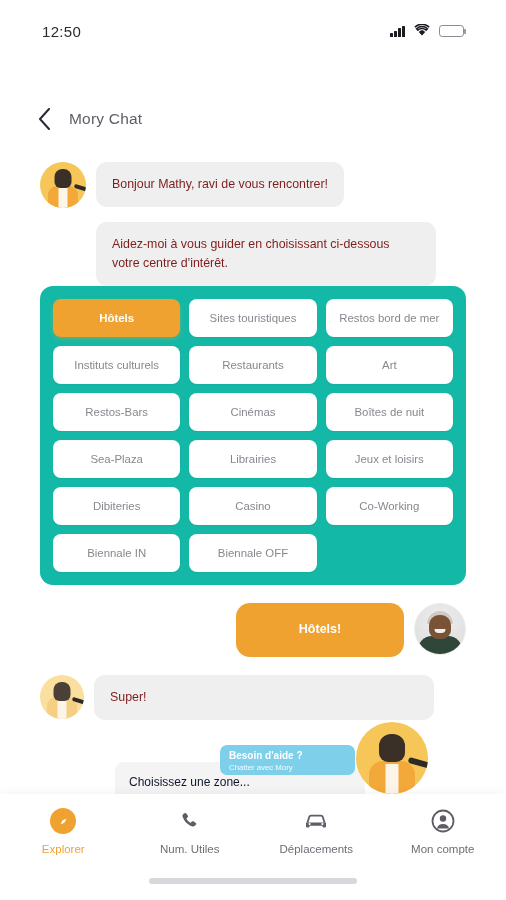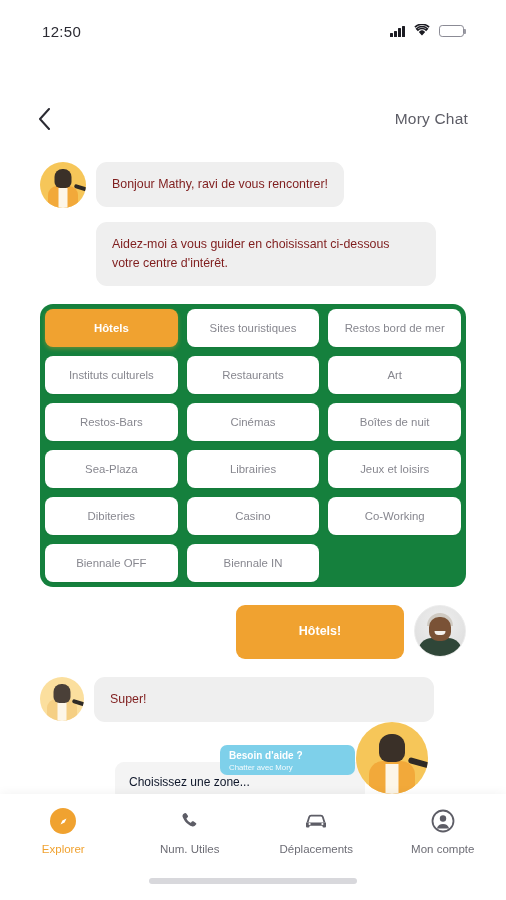--- a/index.html
+++ b/index.html
@@ -24,21 +24,21 @@
   .sig i:nth-child(1){height:4px}.sig i:nth-child(2){height:6.5px}
   .sig i:nth-child(3){height:9px}.sig i:nth-child(4){height:11.5px}
   .batt { width: 25px; height: 12px; border: 1.4px solid #8b8b95; border-radius: 3.2px;
           position: relative; padding: 1.4px; }
   .batt-fill { height: 100%; background: #1b1b22; border-radius: 1.6px; }
   .batt:after { content:""; position:absolute; right:-3.4px; top:3.4px; width:2px;
                 height:5px; background:#9a9aa3; border-radius:0 1px 1px 0; }
 
   
   .header { position: absolute; top: 98px; left: 0; right: 0; height: 42px;
-            display: flex; align-items: center; padding: 0 38px; gap: 18px; justify-content: space-between; }
+            display: flex; align-items: center; padding: 0 38px; gap: 18px; }
   .back-chevron { width: 13px; height: 22px; flex: 0 0 auto; }
   .header-title { font-size: 15.5px; color: #5d5d66; letter-spacing: .2px; }
 
   
   .chat { position: absolute; top: 162px; left: 0; right: 0; bottom: 0; padding: 0 40px; }
   .row { display: flex; align-items: flex-start; gap: 10px; }
   .row.right { justify-content: flex-end; }
 
   .avatar-bot {
     width: 46px; height: 46px; flex: 0 0 auto; border-radius: 50%;
@@ -56,41 +56,41 @@
   .ab-arm { position: absolute; right: -3px; top: 24px; width: 15px; height: 4px;
             background: #2e2a26; border-radius: 2px; transform: rotate(18deg); }
 
   .bubble {
     background: #efefef; border-radius: 11px; padding: 13px 16px;
     font-size: 12.4px; line-height: 1.55; color: #7f1d1d; max-width: 340px;
   }
   .bubble.wide { width: 100%; }
   .bubble.user {
     background: #f0a230; color: #ffffff; font-weight: bold; font-size: 12.5px;
-    text-align: center; padding: 17px 16px; border-radius: 9px; width: 168px;
+    text-align: center; padding: 17px 16px; border-radius: 14px; width: 168px;
   }
   .avatar-user {
     width: 52px; height: 52px; border-radius: 50%; flex: 0 0 auto;
     background: radial-gradient(circle at 50% 34%, #efefef 0%, #e2e2e2 62%, #d8d8d8 100%);
     position: relative; overflow: hidden; border: 1px solid #ececec;
   }
   .au-hair { position: absolute; left: 50%; transform: translateX(-50%); top: 7px;
              width: 26px; height: 13px; background: #cfcac2; border-radius: 13px 13px 0 0; }
   .au-face { position: absolute; left: 50%; transform: translateX(-50%); top: 11px;
              width: 22px; height: 24px; background: #7a5236; border-radius: 10px 10px 9px 9px; }
   .au-smile { position: absolute; left: 50%; transform: translateX(-50%); top: 25px;
               width: 11px; height: 4px; background: #f3f0ec; border-radius: 0 0 6px 6px; }
   .au-body { position: absolute; left: 50%; transform: translateX(-50%); bottom: 0;
              width: 44px; height: 18px; background: #2f4638; border-radius: 14px 14px 0 0; }
 
   .spacer-a { height: 14px; }
   .spacer-b { height: 18px; }
 
   
-  .cat-panel { background: #15803d; border-radius: 13px; padding: 5px; margin-top: 18px; }
+  .cat-panel { background: #14b8a6; border-radius: 13px; padding: 13px; }
   .cat-grid { display: grid; grid-template-columns: repeat(3, 1fr); gap: 9px; }
   .chip {
     background: #ffffff; border-radius: 8px; height: 38px;
     display: flex; align-items: center; justify-content: center;
     font-size: 11.4px; color: #87878f; text-align: center; padding: 0 6px;
     box-shadow: 0 1px 2px rgba(0,0,0,.05);
   }
   .chip.sel { background: #f0a230; color: #ffffff; font-weight: bold;
               box-shadow: 0 2px 4px rgba(240,162,48,.35); }
   .chip.empty { background: transparent; box-shadow: none; }
@@ -202,22 +202,22 @@
         <div class="chip">Art</div>
         <div class="chip">Restos-Bars</div>
         <div class="chip">Cinémas</div>
         <div class="chip">Boîtes de nuit</div>
         <div class="chip">Sea-Plaza</div>
         <div class="chip">Librairies</div>
         <div class="chip">Jeux et loisirs</div>
         <div class="chip">Dibiteries</div>
         <div class="chip">Casino</div>
         <div class="chip">Co-Working</div>
+        <div class="chip">Biennale IN</div>
         <div class="chip">Biennale OFF</div>
-        <div class="chip">Biennale IN</div>
         <div class="chip empty"></div>
       </div>
     </div>
 
     <div class="spacer-b"></div>
 
     <div class="row right">
       <div class="bubble user">Hôtels!</div>
       <div class="avatar-user">
         <div class="au-body"></div>

